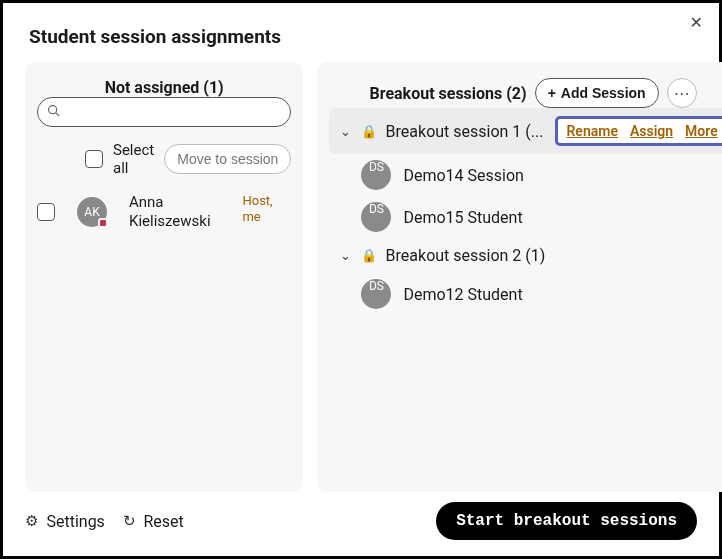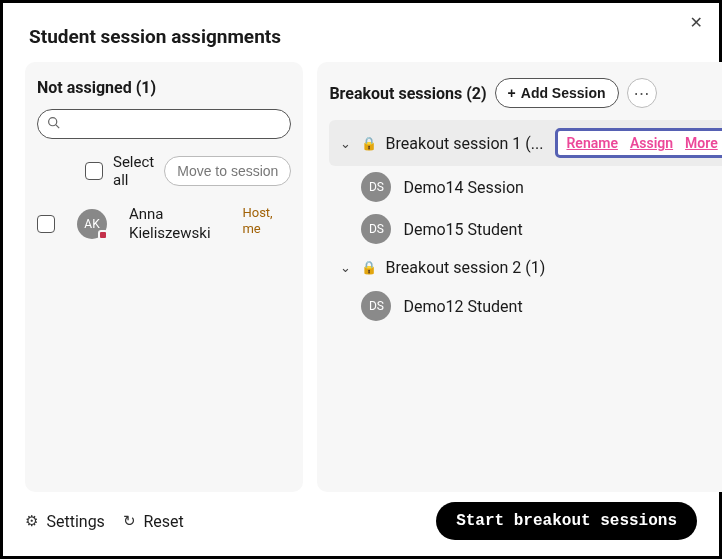--- a/index.html
+++ b/index.html
@@ -42,22 +42,21 @@
     flex: 1;
     padding: 16px 12px 12px 12px;
     display: flex;
     flex-direction: column;
   }
   .panel-left { flex: 0 0 278px; }
   .panel-right { flex: 1; }
   .panel-header {
     display: flex;
     align-items: center;
-    justify-content: flex-start;
-    margin-bottom: 12px;
+    justify-content: center;
     gap: 8px;
   }
   .panel-title {
     font-size: 16px;
     font-weight: 700;
   }
   .search-wrap {
     position: relative;
     margin-bottom: 14px;
   }
@@ -181,41 +180,40 @@
     border: 3px solid #5661b3;
     border-radius: 5px;
     padding: 4px 8px;
     display: flex;
     gap: 12px;
     font-size: 14px;
     background: #fff;
     margin-left: 4px;
   }
   .actions-box a {
-    color: #ec4899;
+    color: #a16207;
     font-weight: 600;
     text-decoration: underline;
     cursor: pointer;
   }
   .member-row {
     display: flex;
     align-items: center;
     gap: 12px;
     padding: 6px 4px 6px 32px;
     font-size: 16px;
   }
   .member-avatar {
     width: 30px;
     height: 30px;
     border-radius: 50%;
     background: #8a8a8a;
     color: #fff;
     font-size: 12px;
     display: flex;
-    align-items: center;
     justify-content: center;
     flex-shrink: 0;
   }
   .footer {
     position: absolute;
     left: 22px;
     right: 22px;
     bottom: 16px;
     display: flex;
     align-items: center;

